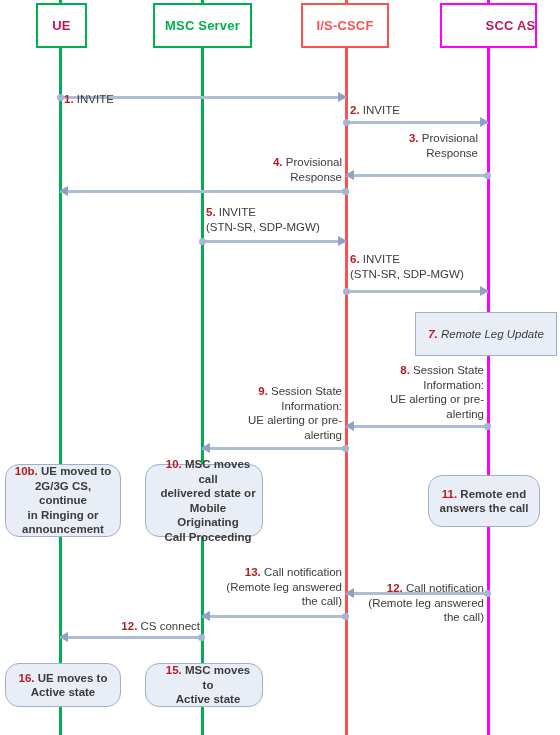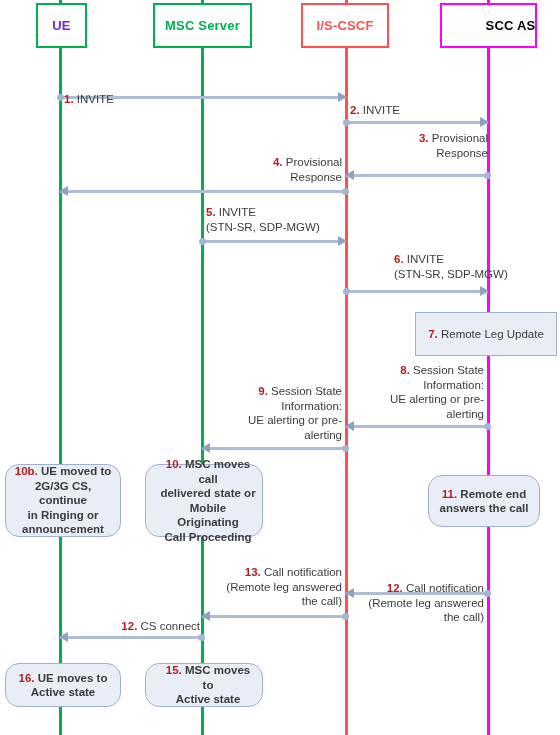--- a/index.html
+++ b/index.html
@@ -114,21 +114,21 @@
     line-height: 14.5px;
     color: #3b3b3b;
     font-weight: bold;
     padding: 0 6px;
     white-space: pre-line;
   }
   .note-text .num {
     color: #b81b20;
     font-weight: bold;
   }
-  .note.plain .note-text { font-weight: normal; }
+  .note.plain .note-text { font-weight: normal; font-style: italic; }
 </style>
 </head>
 <body>
 
 <div id="diagram">
   <div id="lifelines">
       <div class="lifeline" style="left: 59px; background: rgb(0, 176, 80);"></div>
       <div class="lifeline" style="left: 201px; background: rgb(0, 176, 80);"></div>
       <div class="lifeline" style="left: 345px; background: rgb(255, 80, 80);"></div>
       <div class="lifeline" style="left: 487px; background: rgb(255, 0, 255);"></div>
@@ -141,39 +141,39 @@
       <div class="msg-label align-left" style="left: 64px; top: 78px; width: 120px; margin-top: 14px;"><span class="num">1.</span> INVITE</div>
       <div class="msg right" style="left: 346px; width: 142px; top: 121px;">
         <span class="head"></span>
         <span class="tail"></span>
       </div>
       <div class="msg-label align-left" style="left: 350px; top: 103px; width: 120px;"><span class="num">2.</span> INVITE</div>
       <div class="msg left" style="left: 346px; width: 142px; top: 174px;">
         <span class="head"></span>
         <span class="tail"></span>
       </div>
-      <div class="msg-label align-right" style="left: 374px; top: 131px; width: 114px;"><span class="num">3.</span> Provisional
+      <div class="msg-label align-right" style="left: 364px; top: 131px; width: 114px;"><span class="num">3.</span> Provisional
 Response</div>
       <div class="msg left" style="left: 60px; width: 286px; top: 190px;">
         <span class="head"></span>
         <span class="tail"></span>
       </div>
       <div class="msg-label align-right" style="left: 228px; top: 155px; width: 114px;"><span class="num">4.</span> Provisional
 Response</div>
       <div class="msg right" style="left: 202px; width: 144px; top: 240px;">
         <span class="head"></span>
         <span class="tail"></span>
       </div>
       <div class="msg-label align-left" style="left: 206px; top: 205px; width: 140px;"><span class="num">5.</span> INVITE
 (STN-SR, SDP-MGW)</div>
       <div class="msg right" style="left: 346px; width: 142px; top: 290px;">
         <span class="head"></span>
         <span class="tail"></span>
       </div>
-      <div class="msg-label align-left" style="left: 350px; top: 252px; width: 142px; margin-left: 44px;"><span class="num">6.</span> INVITE
+      <div class="msg-label align-left" style="left: 350px; top: 252px; width: 142px;"><span class="num">6.</span> INVITE
 (STN-SR, SDP-MGW)</div>
       <div class="msg left" style="left: 346px; width: 142px; top: 425px;">
         <span class="head"></span>
         <span class="tail"></span>
       </div>
       <div class="msg-label align-right" style="left: 366px; top: 363px; width: 118px;"><span class="num">8.</span> Session State
 Information:
 UE alerting or pre-
 alerting</div>
       <div class="msg left" style="left: 202px; width: 144px; top: 447px;">
@@ -228,25 +228,25 @@
         <div class="note-text"><span class="num">16.</span> UE moves to
 Active state</div>
       </div>
       <div class="note rounded" style="left: 145px; top: 663px; width: 118px; height: 44px; padding-left: 8px;">
         <div class="note-text"><span class="num">15.</span> MSC moves to
 Active state</div>
       </div>
     </div>
   <div id="actors">
       <div class="actor-box" style="left: 36px; top: 3px; width: 51px; height: 45px; border-color: rgb(0, 176, 80);">
-        <span class="actor-label" style="color: #6d28d9;">UE</span>
+        <span class="actor-label" style="color: #be185d;">UE</span>
       </div>
       <div class="actor-box" style="left: 153px; top: 3px; width: 99px; height: 45px; border-color: rgb(0, 176, 80);">
         <span class="actor-label" style="color: rgb(0, 176, 80);">MSC Server</span>
       </div>
       <div class="actor-box" style="left: 301px; top: 3px; width: 88px; height: 45px; border-color: rgb(255, 80, 80);">
         <span class="actor-label" style="color: rgb(255, 80, 80);">I/S-CSCF</span>
       </div>
       <div class="actor-box" style="left: 440px; top: 3px; width: 97px; height: 45px; border-color: rgb(255, 0, 255);">
-        <span class="actor-label" style="color: #000000; margin-left: 44px;">SCC AS</span>
+        <span class="actor-label" style="color: #be185d; margin-left: 44px;">SCC AS</span>
       </div>
     </div>
 </div>
 
 </body></html>

